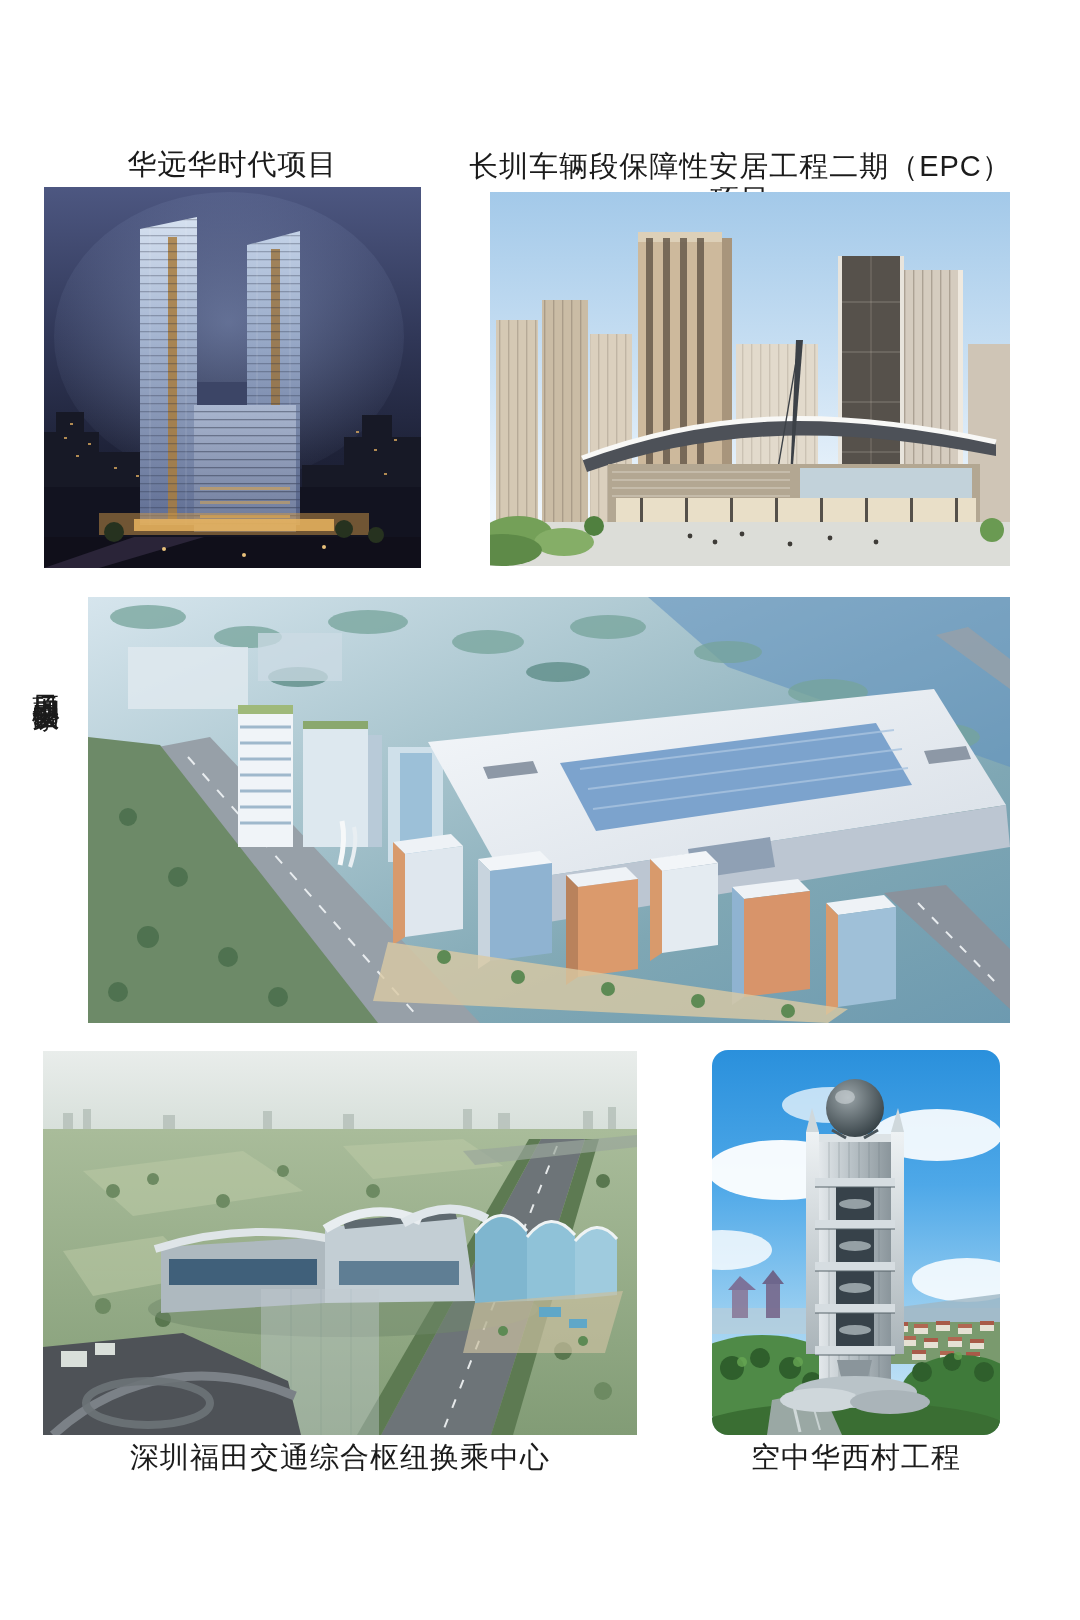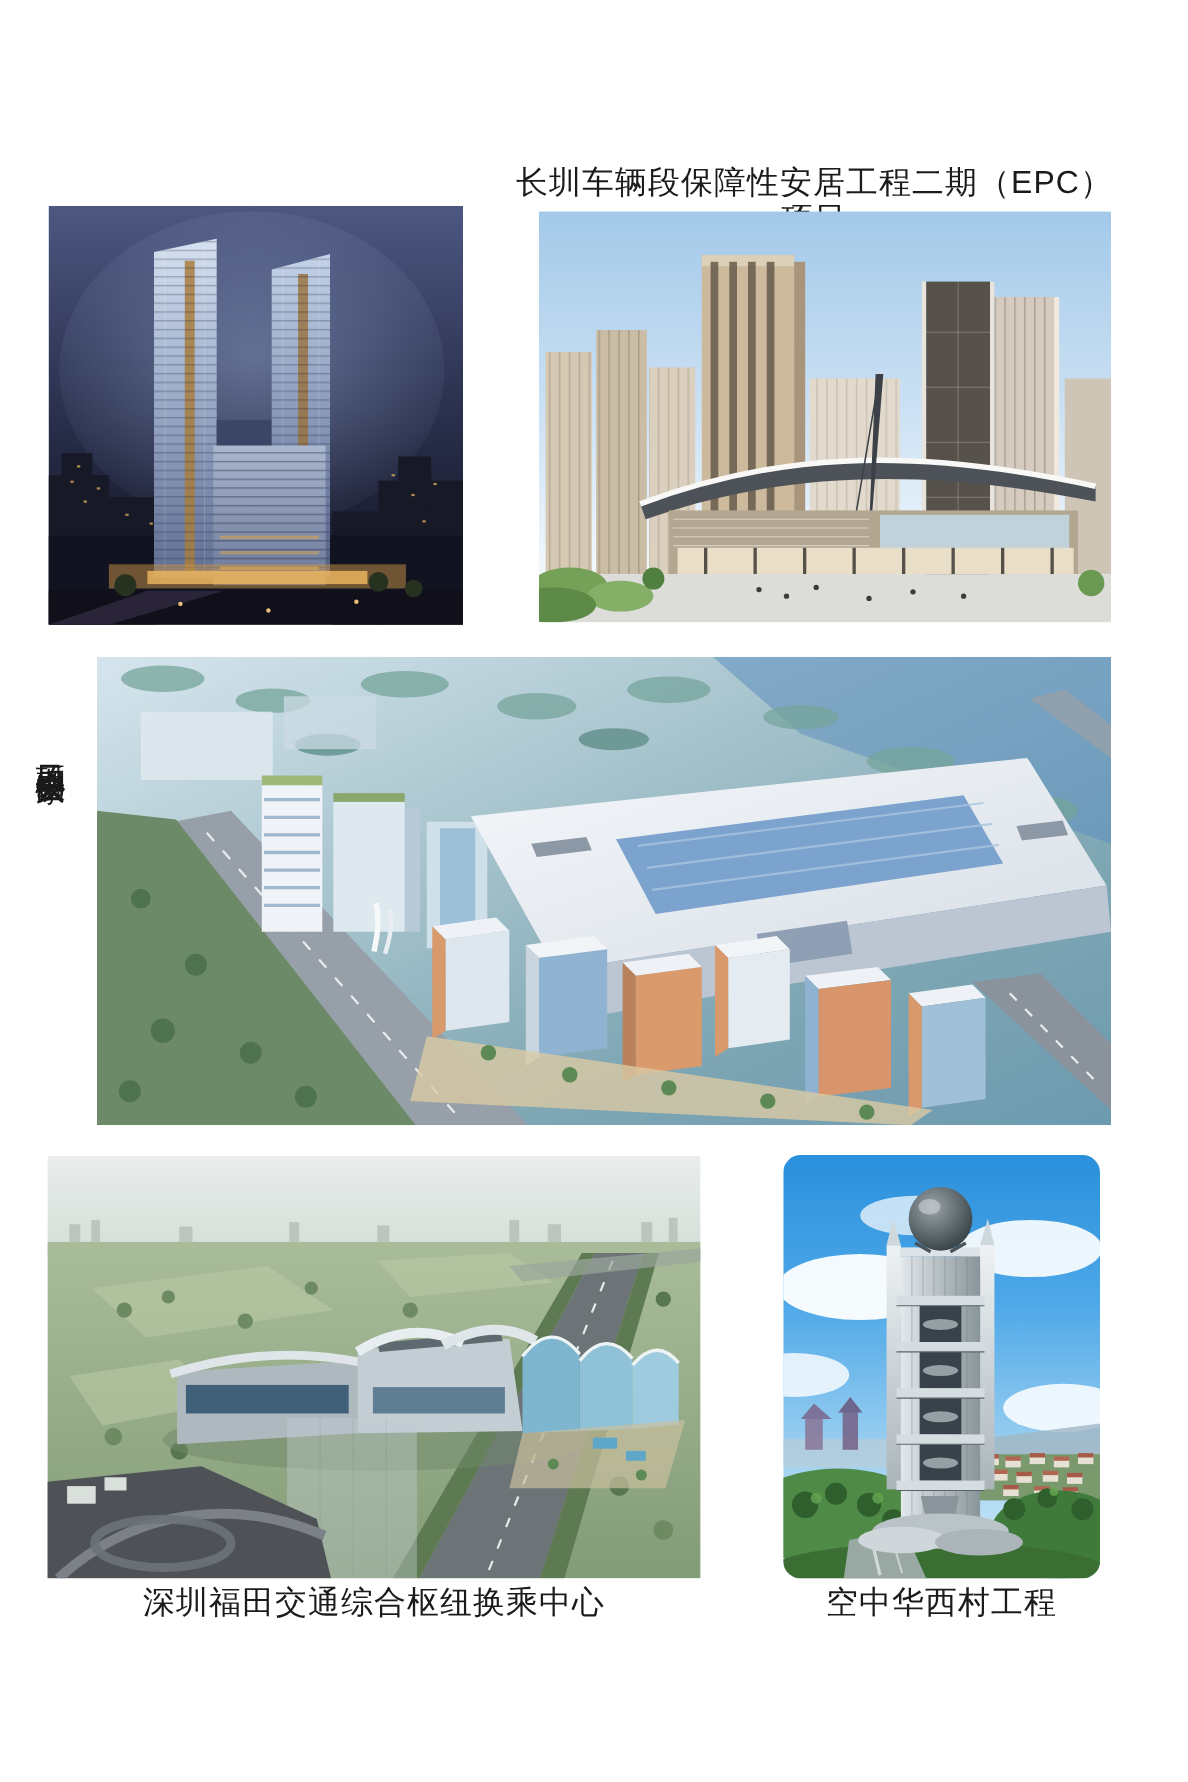--- a/index.html
+++ b/index.html
@@ -12,20 +12,21 @@
            letter-spacing:-1px;}
   .photo{position:absolute;overflow:hidden;}
   .photo svg{display:block;width:100%;height:100%;}
   .rounded{border-radius:16px;}
 </style>
 </head>
 <body>
 
 <div class="page">
 
+  <div class="caption" style="left:44px;top:148px;width:377px;">华远华时代项目</div>
 
   <div class="photo" style="left:44px;top:187px;width:377px;height:381px;">
     <svg viewBox="0 0 377 381" preserveAspectRatio="none">
       <defs>
         <linearGradient id="s1sky" x1="0" y1="0" x2="0" y2="1">
           <stop offset="0%" stop-color="#4d5781"></stop>
             <stop offset="40%" stop-color="#303757"></stop>
           <stop offset="70%" stop-color="#1e2238"></stop>
             <stop offset="100%" stop-color="#15172a"></stop>
         </linearGradient>

